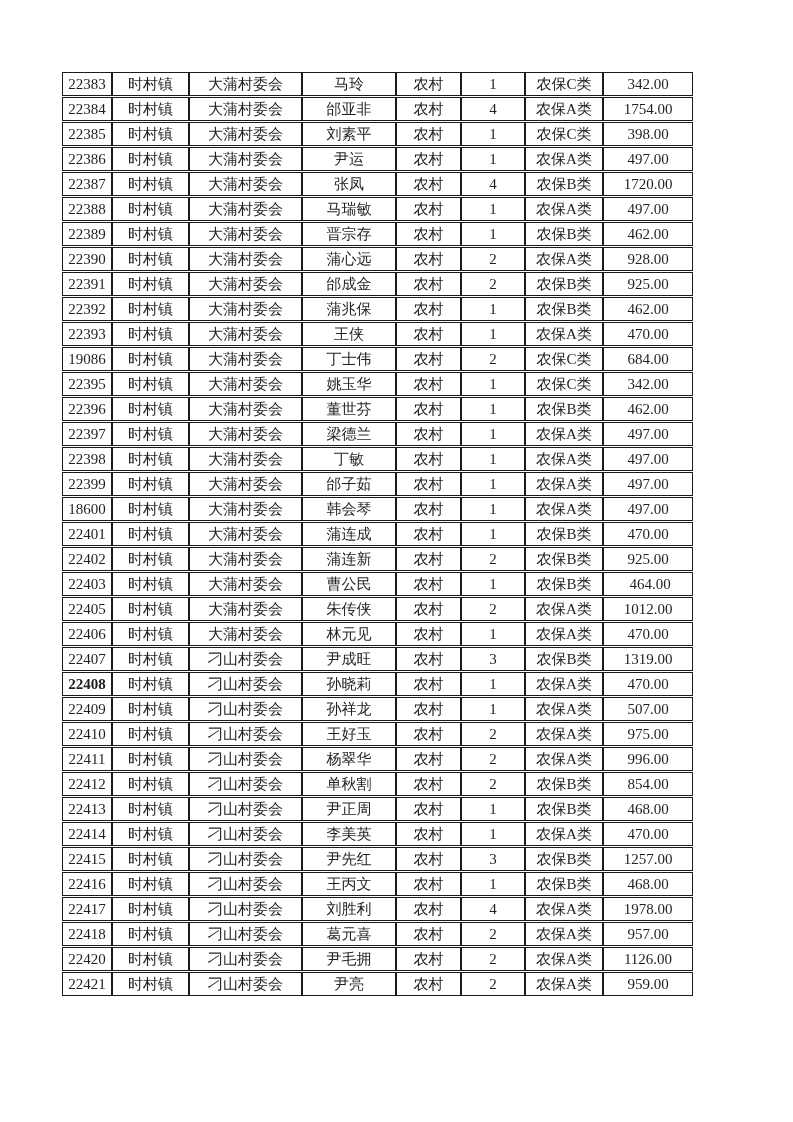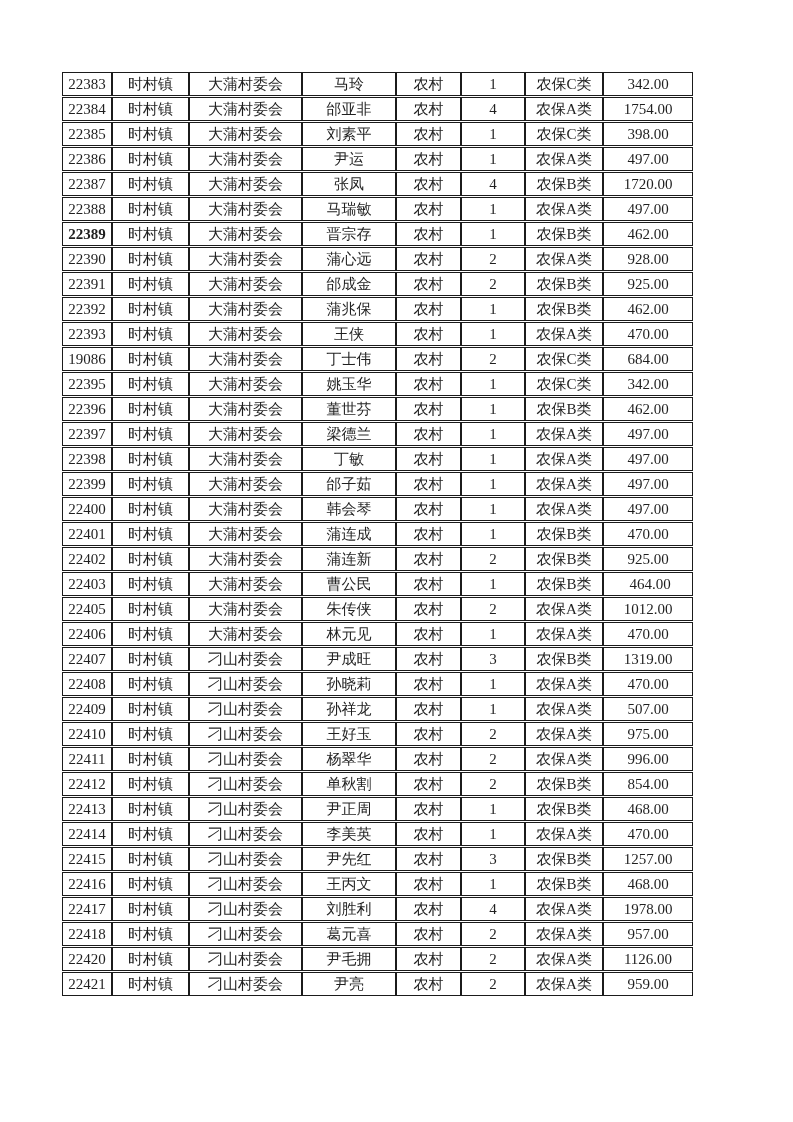--- a/index.html
+++ b/index.html
@@ -114,21 +114,21 @@
           <td style="border-color: rgb(27, 27, 27);">22388</td>
           <td style="border-color: rgb(27, 27, 27);">时村镇</td>
           <td style="border-color: rgb(27, 27, 27);">大蒲村委会</td>
           <td style="border-color: rgb(27, 27, 27);">马瑞敏</td>
           <td style="border-color: rgb(27, 27, 27);">农村</td>
           <td style="border-color: rgb(27, 27, 27);">1</td>
           <td style="border-color: rgb(27, 27, 27);">农保A类</td>
           <td style="border-color: rgb(27, 27, 27);">497.00</td>
         </tr>
         <tr>
-          <td style="border-color: rgb(27, 27, 27); font-weight: bold;">22389</td>
+          <td style="border-color: rgb(27, 27, 27);">22389</td>
           <td style="border-color: rgb(27, 27, 27);">时村镇</td>
           <td style="border-color: rgb(27, 27, 27);">大蒲村委会</td>
           <td style="border-color: rgb(27, 27, 27);">晋宗存</td>
           <td style="border-color: rgb(27, 27, 27);">农村</td>
           <td style="border-color: rgb(27, 27, 27);">1</td>
           <td style="border-color: rgb(27, 27, 27);">农保B类</td>
           <td style="border-color: rgb(27, 27, 27);">462.00</td>
         </tr>
         <tr>
           <td style="border-color: rgb(27, 27, 27);">22390</td>
@@ -224,21 +224,21 @@
           <td style="border-color: rgb(27, 27, 27);">22399</td>
           <td style="border-color: rgb(27, 27, 27);">时村镇</td>
           <td style="border-color: rgb(27, 27, 27);">大蒲村委会</td>
           <td style="border-color: rgb(27, 27, 27);">邰子茹</td>
           <td style="border-color: rgb(27, 27, 27);">农村</td>
           <td style="border-color: rgb(27, 27, 27);">1</td>
           <td style="border-color: rgb(27, 27, 27);">农保A类</td>
           <td style="border-color: rgb(27, 27, 27);">497.00</td>
         </tr>
         <tr>
-          <td style="border-color: rgb(27, 27, 27);">22400</td>
+          <td style="border-color: rgb(27, 27, 27);">18600</td>
           <td style="border-color: rgb(27, 27, 27);">时村镇</td>
           <td style="border-color: rgb(27, 27, 27);">大蒲村委会</td>
           <td style="border-color: rgb(27, 27, 27);">韩会琴</td>
           <td style="border-color: rgb(27, 27, 27);">农村</td>
           <td style="border-color: rgb(27, 27, 27);">1</td>
           <td style="border-color: rgb(27, 27, 27);">农保A类</td>
           <td style="border-color: rgb(27, 27, 27);">497.00</td>
         </tr>
         <tr>
           <td style="border-color: rgb(27, 27, 27);">22401</td>
@@ -294,21 +294,21 @@
           <td style="border-color: rgb(27, 27, 27);">22407</td>
           <td style="border-color: rgb(27, 27, 27);">时村镇</td>
           <td style="border-color: rgb(27, 27, 27);">刁山村委会</td>
           <td style="border-color: rgb(27, 27, 27);">尹成旺</td>
           <td style="border-color: rgb(27, 27, 27);">农村</td>
           <td style="border-color: rgb(27, 27, 27);">3</td>
           <td style="border-color: rgb(27, 27, 27);">农保B类</td>
           <td style="border-color: rgb(27, 27, 27);">1319.00</td>
         </tr>
         <tr>
-          <td style="border-color: rgb(27, 27, 27);">22408</td>
+          <td style="border-color: rgb(27, 27, 27); font-weight: bold;">22408</td>
           <td style="border-color: rgb(27, 27, 27);">时村镇</td>
           <td style="border-color: rgb(27, 27, 27);">刁山村委会</td>
           <td style="border-color: rgb(27, 27, 27);">孙晓莉</td>
           <td style="border-color: rgb(27, 27, 27);">农村</td>
           <td style="border-color: rgb(27, 27, 27);">1</td>
           <td style="border-color: rgb(27, 27, 27);">农保A类</td>
           <td style="border-color: rgb(27, 27, 27);">470.00</td>
         </tr>
         <tr>
           <td style="border-color: rgb(27, 27, 27);">22409</td>

